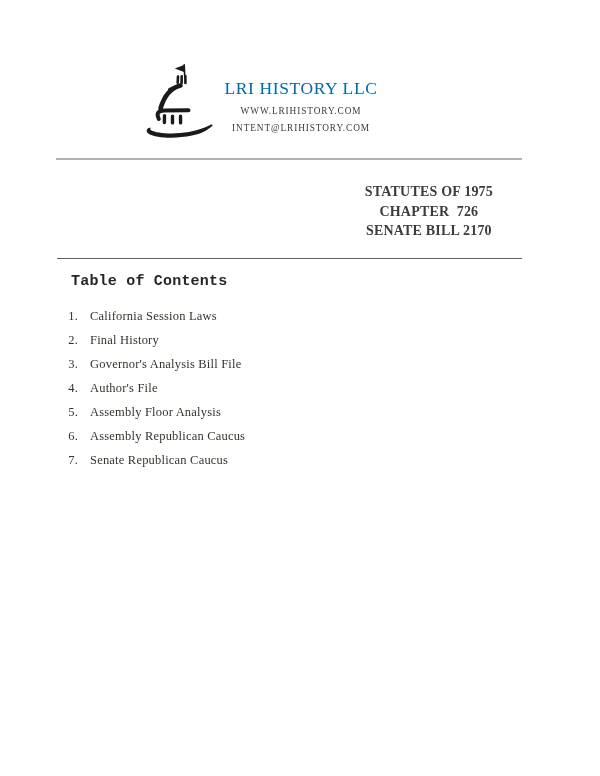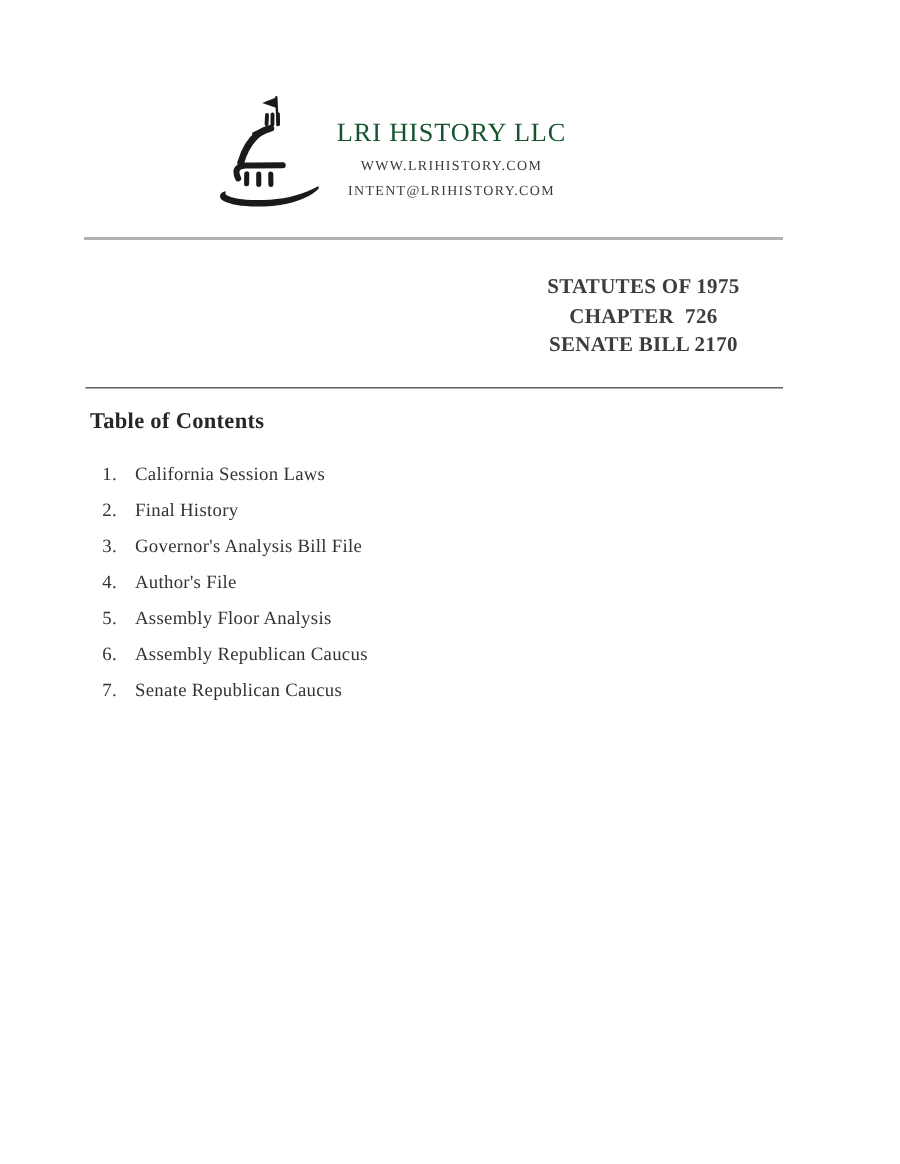--- a/index.html
+++ b/index.html
@@ -20,21 +20,21 @@
     position: absolute; left: 143px; top: 58px;
     width: 75px; height: 82px;
   }
   .head-text {
     position: absolute; left: 150px; top: 78px;
     width: 302px; text-align: center;
   }
   .company-name {
     font-size: 17.5px; line-height: 20px;
     letter-spacing: 0.6px;
-    color: #14532d;
+    color: #0369a1;
   }
   .contact-lines { margin-top: 5px; }
   .contact-line {
     font-size: 9.3px; line-height: 17px;
     letter-spacing: 0.9px;
     color: #3a3a3a;
     white-space: pre;
   }
   .contact-line.phone { letter-spacing: 0.2px; font-size: 8.8px; }
 
@@ -57,26 +57,27 @@
   .ref-line {
     font-size: 14px; line-height: 19.5px;
     font-weight: bold;
     letter-spacing: 0.2px;
     color: #3c3c3c;
     white-space: pre;
   }
 
   
   .toc-heading {
-    position: absolute; left: 60px; top: 272px;
+    position: absolute; left: 71px; top: 272px;
     margin: 0;
     font-size: 15px; line-height: 19px;
     font-weight: bold;
     color: #262626;
     letter-spacing: 0.2px;
+    font-family: Liberation Mono, monospace;
   }
   .toc-list {
     position: absolute; left: 55px; top: 304px;
     margin: 0; padding: 0; list-style: none;
   }
   .toc-item {
     display: flex;
     height: 24px;
     align-items: center;
     font-size: 12.5px;

